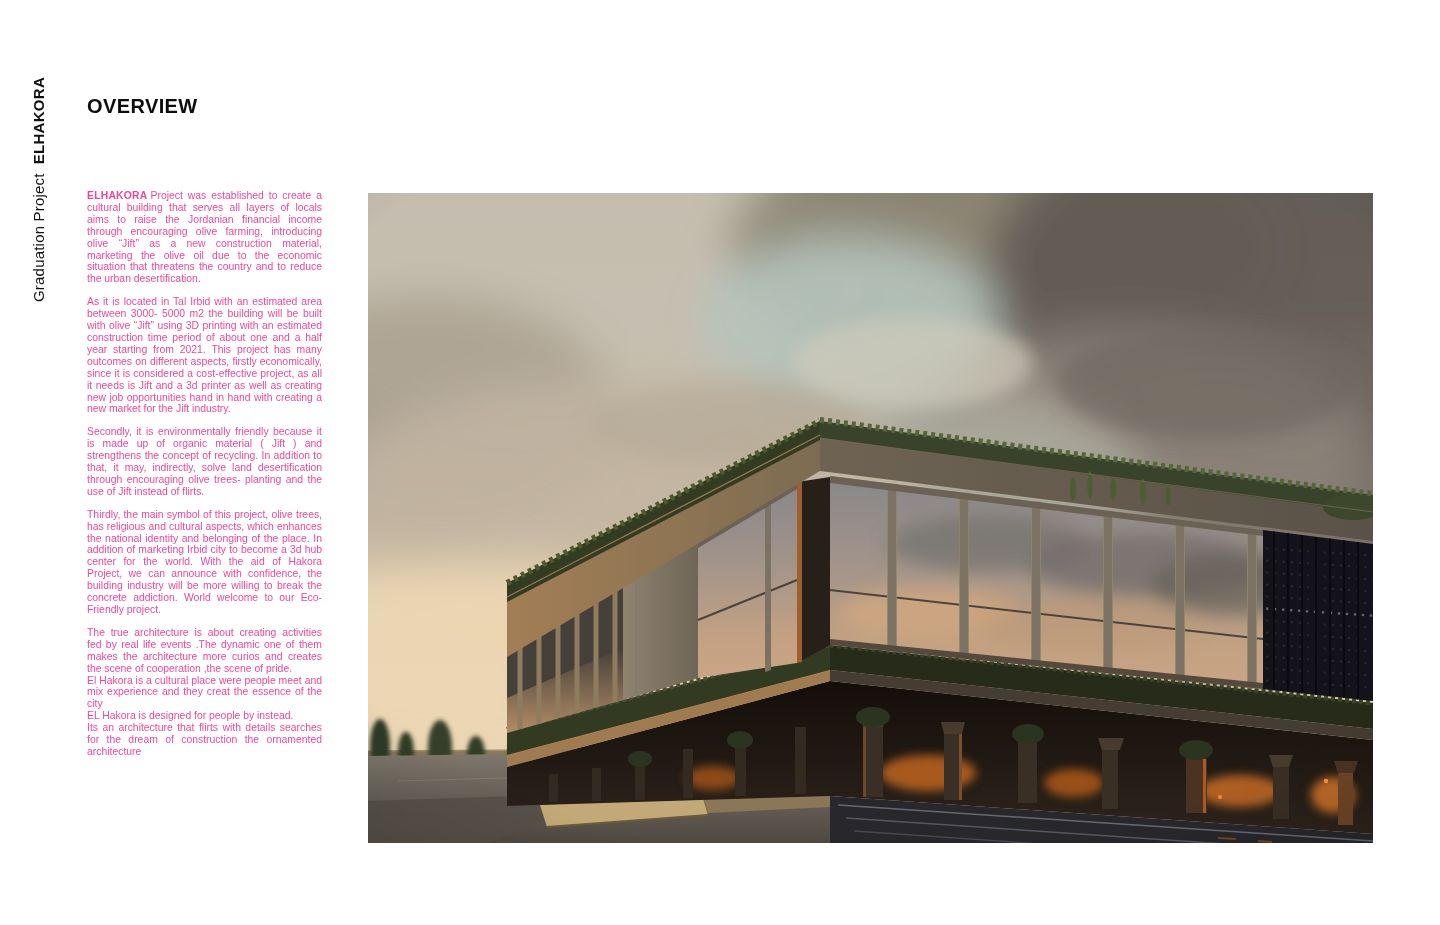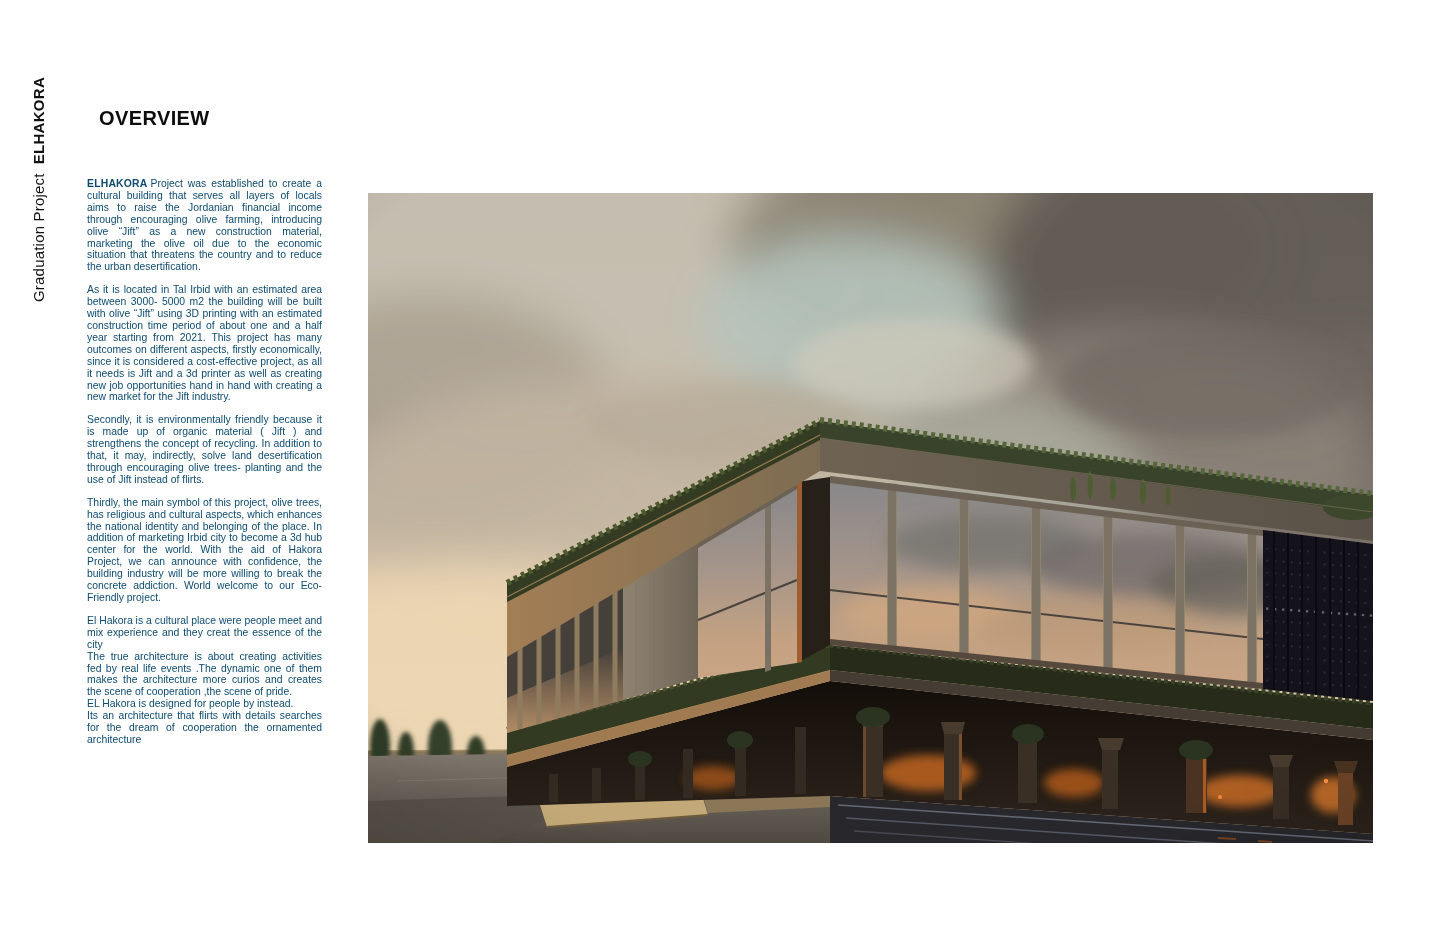--- a/index.html
+++ b/index.html
@@ -10,26 +10,26 @@
   .spine{
     position:absolute;left:30px;top:302px;
     transform:rotate(-90deg);transform-origin:0 0;
     white-space:nowrap;font-size:15px;color:#111;letter-spacing:.2px;
   }
   .spine .type{font-weight:400;}
   .spine .name{font-weight:700;margin-left:9px;letter-spacing:.3px;}
 
   
   .heading{
-    position:absolute;left:87px;top:95px;margin:12px;
+    position:absolute;left:87px;top:95px;margin:0;
     font-size:20px;font-weight:700;letter-spacing:.4px;color:#0d0d0d;
   }
 
   
-  .col{position:absolute;left:87px;top:178px;width:235px;color:#0c4a6e;}
+  .col{position:absolute;left:87px;top:190px;width:235px;color:#ec4899;}
   .col p{
     margin:0 0 11px 0;font-size:10.4px;line-height:11.9px;
     text-align:justify;text-justify:inter-word;
   }
   .col p.line{margin:0;}
   .lead{font-weight:700;letter-spacing:.2px;margin-right:3px;}
 
   
   .render{
     position:absolute;left:368px;top:193px;width:1005px;height:650px;
@@ -46,24 +46,24 @@
     <span class="type">Graduation Project</span><span class="name">ELHAKORA</span>
   </div>
 
   <h1 class="heading">OVERVIEW</h1>
 
   <div class="col">
     <p class="para"><span class="lead">ELHAKORA</span><span>Project was established to create a cultural building that serves all layers of locals aims to raise the Jordanian financial income through encouraging olive farming, introducing olive “Jift” as a new construction material, marketing the olive oil due to the economic situation that threatens the country and to reduce the urban desertification.</span></p>
     <p class="para"><span>As it is located in Tal Irbid with an estimated area between 3000- 5000 m2 the building will be built with olive “Jift” using 3D printing with an estimated construction time period of about one and a half year starting from 2021. This project has many outcomes on different aspects, firstly economically, since it is considered a cost-effective project, as all it needs is Jift and a 3d printer as well as creating new job opportunities hand in hand with creating a new market for the Jift industry.</span></p>
     <p class="para"><span>Secondly, it is environmentally friendly because it is made up of organic material ( Jift ) and strengthens the concept of recycling. In addition to that, it may, indirectly, solve land desertification through encouraging olive trees- planting and the use of Jift instead of flirts.</span></p>
     <p class="para"><span>Thirdly, the main symbol of this project, olive trees, has religious and cultural aspects, which enhances the national identity and belonging of the place. In addition of marketing Irbid city to become a 3d hub center for the world. With the aid of Hakora Project, we can announce with confidence, the building industry will be more willing to break the concrete addiction. World welcome to our Eco-Friendly project.</span></p>
+    <p class="line"><span>The true architecture is about creating activities fed by real life events .The dynamic one of them makes the architecture more curios and creates the scene of cooperation ,the scene of pride.</span></p>
     <p class="line"><span>El Hakora is a cultural place were people meet and mix experience and they creat the essence of the city</span></p>
-    <p class="line"><span>The true architecture is about creating activities fed by real life events .The dynamic one of them makes the architecture more curios and creates the scene of cooperation ,the scene of pride.</span></p>
     <p class="line"><span>EL Hakora is designed for people by instead.</span></p>
-    <p class="line"><span>Its an architecture that flirts with details searches for the dream of cooperation the ornamented architecture</span></p>
+    <p class="line"><span>Its an architecture that flirts with details searches for the dream of construction the ornamented architecture</span></p>
   </div>
 
   <figure class="render">
     <svg viewBox="0 0 1005 650" preserveAspectRatio="none">
       <defs>
         <linearGradient id="skyBase" x1="0" y1="0" x2="0" y2="1">
           <stop offset="0" stop-color="#a39b8f"></stop>
           <stop offset="0.35" stop-color="#b2a99b"></stop>
           <stop offset="0.62" stop-color="#d4c2a7"></stop>
           <stop offset="0.85" stop-color="#e9d2b0"></stop>

